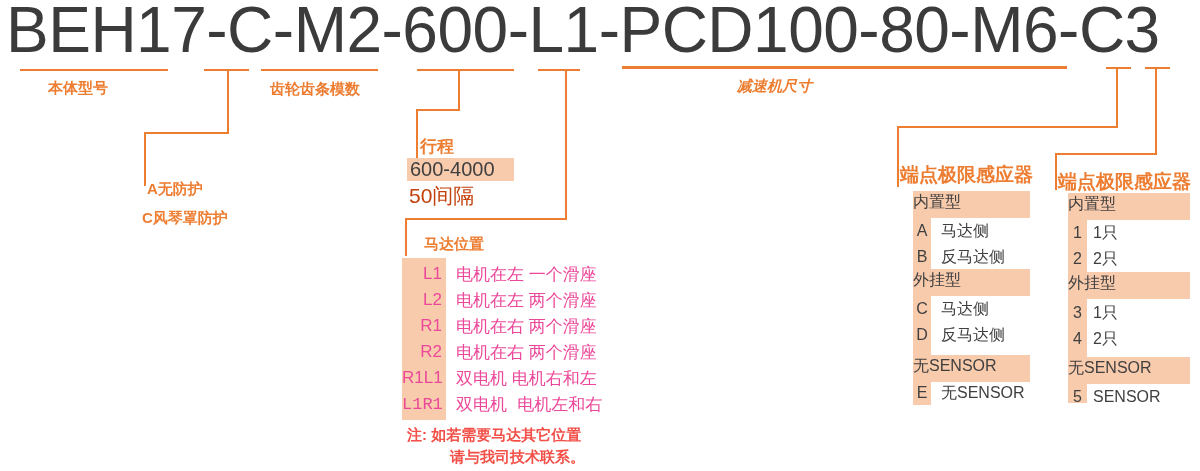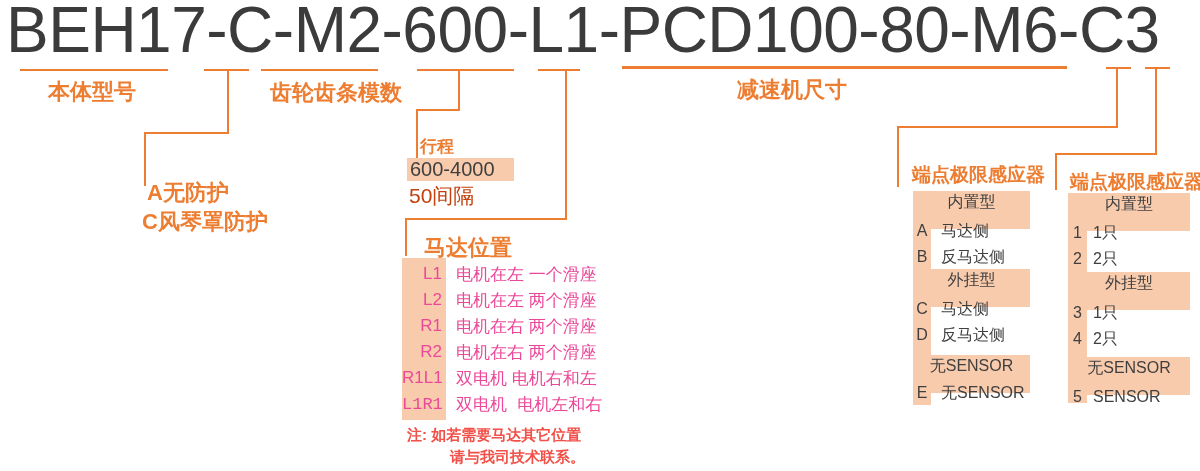--- a/index.html
+++ b/index.html
@@ -10,39 +10,39 @@
   
   .hl{position:absolute;height:2px;background:#ED7D31;}
   .vl{position:absolute;width:2px;background:#ED7D31;}
   .hl.thick{height:3px;}
   
   .title{
     position:absolute;left:6px;top:-2px;font-size:64px;line-height:1.0;
     letter-spacing:-0.5px;color:#3b3b3b;font-weight:400;white-space:nowrap;
   }
   
-  .lbl{position:absolute;color:#ED7D31;font-weight:bold;font-size:22px;line-height:1.1;white-space:nowrap;}
+  .lbl{position:absolute;color:#ED7D31;font-weight:bold;font-size:15px;line-height:1.1;white-space:nowrap;}
   .lbl.small{font-size:17px;}
-  .lbl.big{font-size:19px;padding-left:12px;}
+  .lbl.big{font-size:19px;}
   
   .range-chip{
     position:absolute;left:407px;top:158px;width:107px;height:23px;background:#F8CBAD;
     font-size:20px;line-height:23px;color:#3f3f3f;padding-left:3px;box-sizing:border-box;white-space:nowrap;
   }
   .plain20{position:absolute;font-size:21px;line-height:1.1;color:#c2410c;white-space:nowrap;}
   
   .mp-strip{position:absolute;left:402px;top:258px;width:44px;height:162px;background:#F8CBAD;}
   .mp-row{position:absolute;left:402px;height:26px;display:flex;align-items:center;font-size:17px;color:#ec4899;white-space:nowrap;}
   .mp-code{width:44px;text-align:right;padding-right:4px;box-sizing:border-box;}
   .mp-desc{margin-left:10px;}
   
   .note{position:absolute;color:#F25048;font-weight:bold;font-size:15px;line-height:1.1;white-space:nowrap;}
   
   .sn-strip{position:absolute;background:#F8CBAD;}
-  .sn-head{position:absolute;background:#F8CBAD;font-size:16px;color:#3f3f3f;text-align:center;line-height:22px;height:38px;white-space:nowrap;}
+  .sn-head{position:absolute;background:#F8CBAD;font-size:16px;color:#3f3f3f;line-height:22px;height:27px;white-space:nowrap;}
   .sn-row{position:absolute;height:24px;display:flex;align-items:center;font-size:16px;color:#3f3f3f;white-space:nowrap;}
   .sn-code{text-align:center;}
   .sn-code.w18{width:18px;}
   .sn-code.w19{width:19px;}
   .sn-desc{margin-left:10px;}
   .sn-desc.tight{margin-left:6px;}
 </style>
 </head>
 <body>
 
@@ -100,21 +100,21 @@
   </div>
   <div class="mp-row" style="top:391px;font-family:Liberation Mono, monospace;">
     <span class="mp-code">L1R1</span>
     <span class="mp-desc">双电机 电机左和右</span>
   </div>
 
   <div class="note" style="left:407px;top:427px;">注: 如若需要马达其它位置</div>
   <div class="note" style="left:450px;top:449px;">请与我司技术联系。</div>
 
   <div class="hl thick" style="left:622px;top:66px;width:445px;"></div>
-  <div class="lbl" style="left:737px;top:78px;">减速机尺寸</div>
+  <div class="lbl" style="left:737px;top:78px;font-style:italic;">减速机尺寸</div>
 
   <div class="hl" style="left:1106px;top:67px;width:25px;"></div>
   <div class="vl" style="left:1116px;top:67px;height:61px;"></div>
   <div class="hl" style="left:897px;top:126px;width:221px;"></div>
   <div class="vl" style="left:897px;top:126px;height:61px;"></div>
   <div class="lbl big" style="left:900px;top:165px;">端点极限感应器</div>
 
   <div class="sn-strip" style="left:913px;top:191px;width:18px;height:214px;"></div>
   <div class="sn-head" style="left:913px;top:191px;width:117px;">内置型</div>
   <div class="sn-row" style="left:913px;top:219px;">

